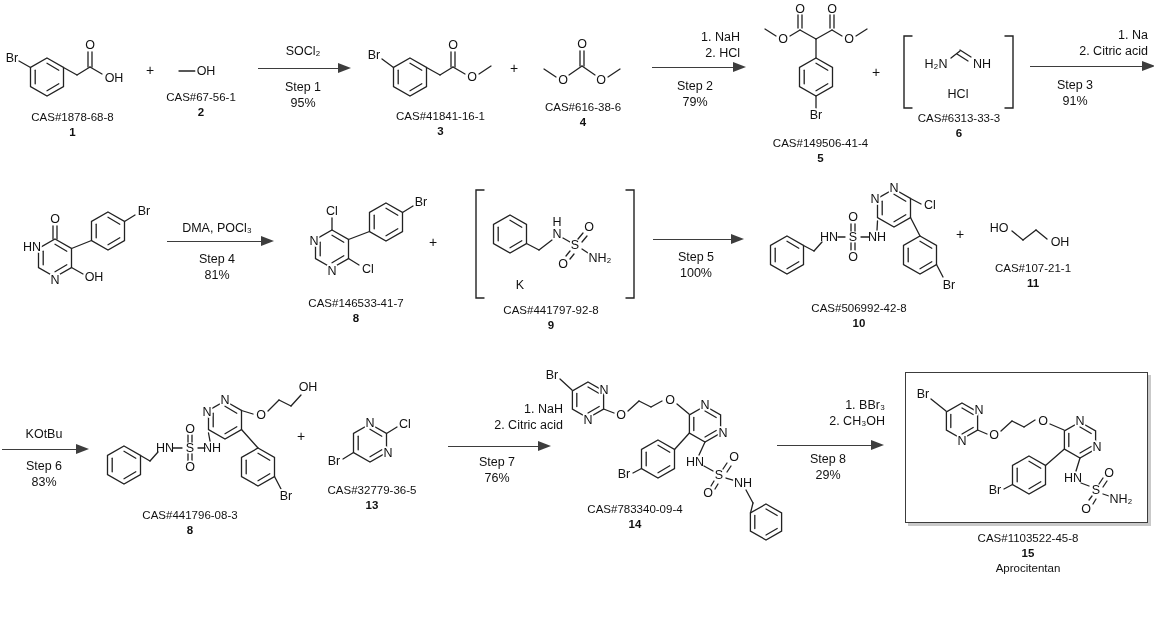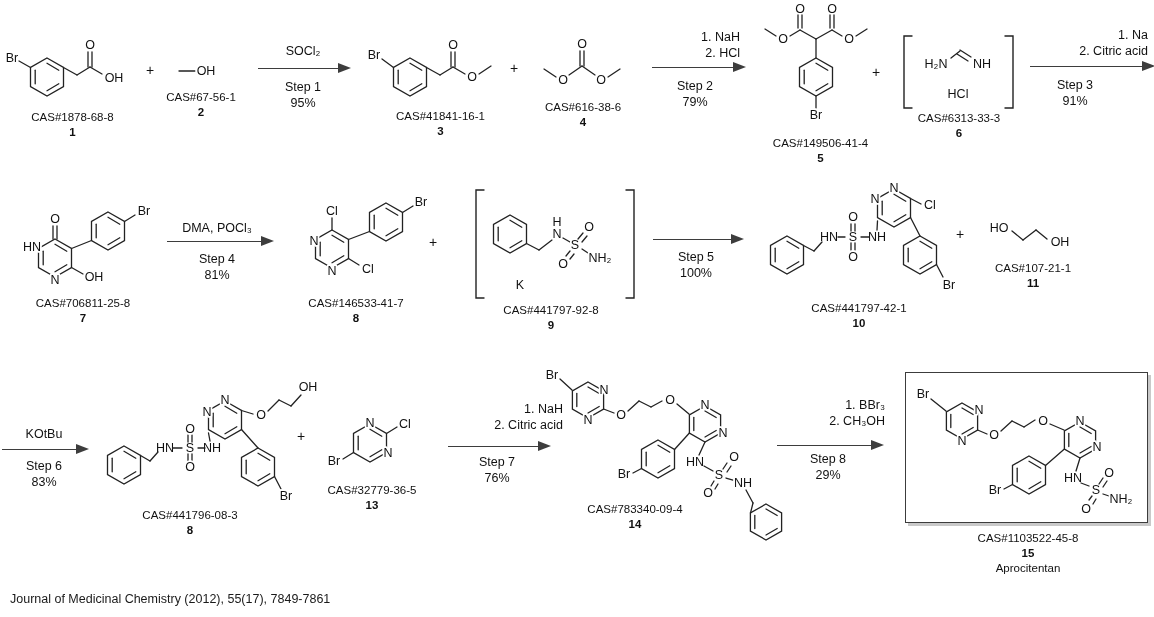--- a/index.html
+++ b/index.html
@@ -196,24 +196,20 @@
     <line x1="48" y1="56" x2="48" y2="43"></line>
       <line x1="52" y1="56" x2="52" y2="43"></line>
     <text x="50" y="36">O</text>
     <text x="27" y="64">HN</text>
     <text x="50" y="97">N</text>
     <line x1="66.5" y1="84.5" x2="78" y2="91"></line>
     <text x="89" y="94">OH</text>
     <line x1="119.5" y1="38.5" x2="130" y2="32"></line>
     <text x="139" y="28">Br</text>
   </svg>
-  <div class="cap" style="left:10px;top:296px;width:146px">
-    <div>CAS#706811-25-8</div>
-    <div class="num">7</div>
-  </div>
 
   <div class="rg" style="left:167px;top:220px;width:100px">
     <div>DMA, POCl₃</div>
   </div>
   <div class="arrow" style="left:167px;top:241px;width:94px"></div>
   <div class="rg" style="left:167px;top:251px;width:100px">
     <div>Step 4</div>
     <div>81%</div>
   </div>
 
@@ -318,21 +314,21 @@
     <g>
         <polygon points="35.0,58.0 51.5,67.5 51.5,86.5 35.0,96.0 18.5,86.5 18.5,67.5"></polygon>
         <line x1="35.0" y1="63.3" x2="46.8" y2="70.2"></line>
         <line x1="46.8" y1="83.8" x2="35.0" y2="90.7"></line>
         <line x1="23.2" y1="83.8" x2="23.2" y2="70.2"></line>
       </g>
     <line x1="51.5" y1="67.5" x2="62" y2="73"></line>
       <line x1="62" y1="73" x2="70" y2="64"></line>
   </svg>
   <div class="cap" style="left:785px;top:301px;width:148px">
-    <div>CAS#441797-42-1</div>
+    <div>CAS#506992-42-8</div>
     <div class="num">10</div>
   </div>
 
   <span class="plus" style="left:956px;top:226px">+</span>
 
   <svg class="mol" style="left:985px;top:215px" width="115" height="35" viewBox="0 0 115 35">
     <text x="14" y="13">HO</text>
     <line x1="27" y1="16" x2="38" y2="25"></line>
       <line x1="38" y1="25" x2="51" y2="15"></line>
       <line x1="51" y1="15" x2="62" y2="24"></line>
@@ -553,15 +549,14 @@
       <line x1="197" y1="121" x2="203" y2="123"></line>
       <text x="215" y="126">NH₂</text>
     </svg>
   </div>
   <div class="cap" style="left:948px;top:531px;width:160px">
     <div>CAS#1103522-45-8</div>
     <div class="num">15</div>
     <div>Aprocitentan</div>
   </div>
 
-  <div class="citation">Journal of Medicinal Chemistry (2012), 55(17), 7849-7861</div>
 
 </div>
 
 </body></html>

